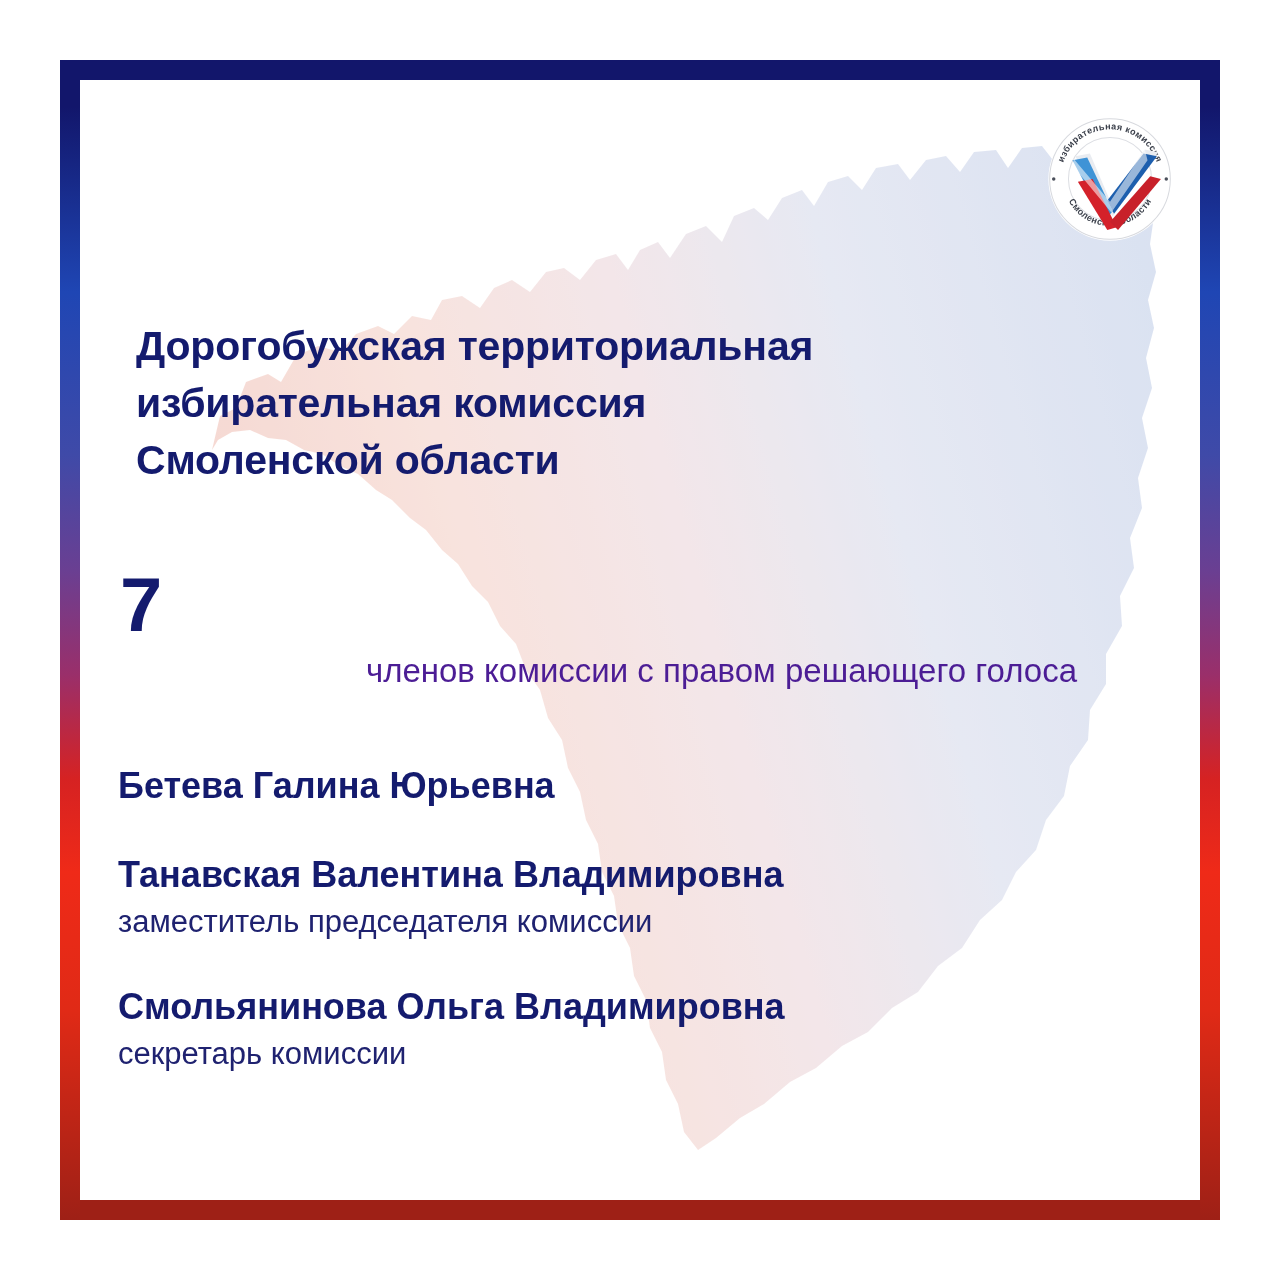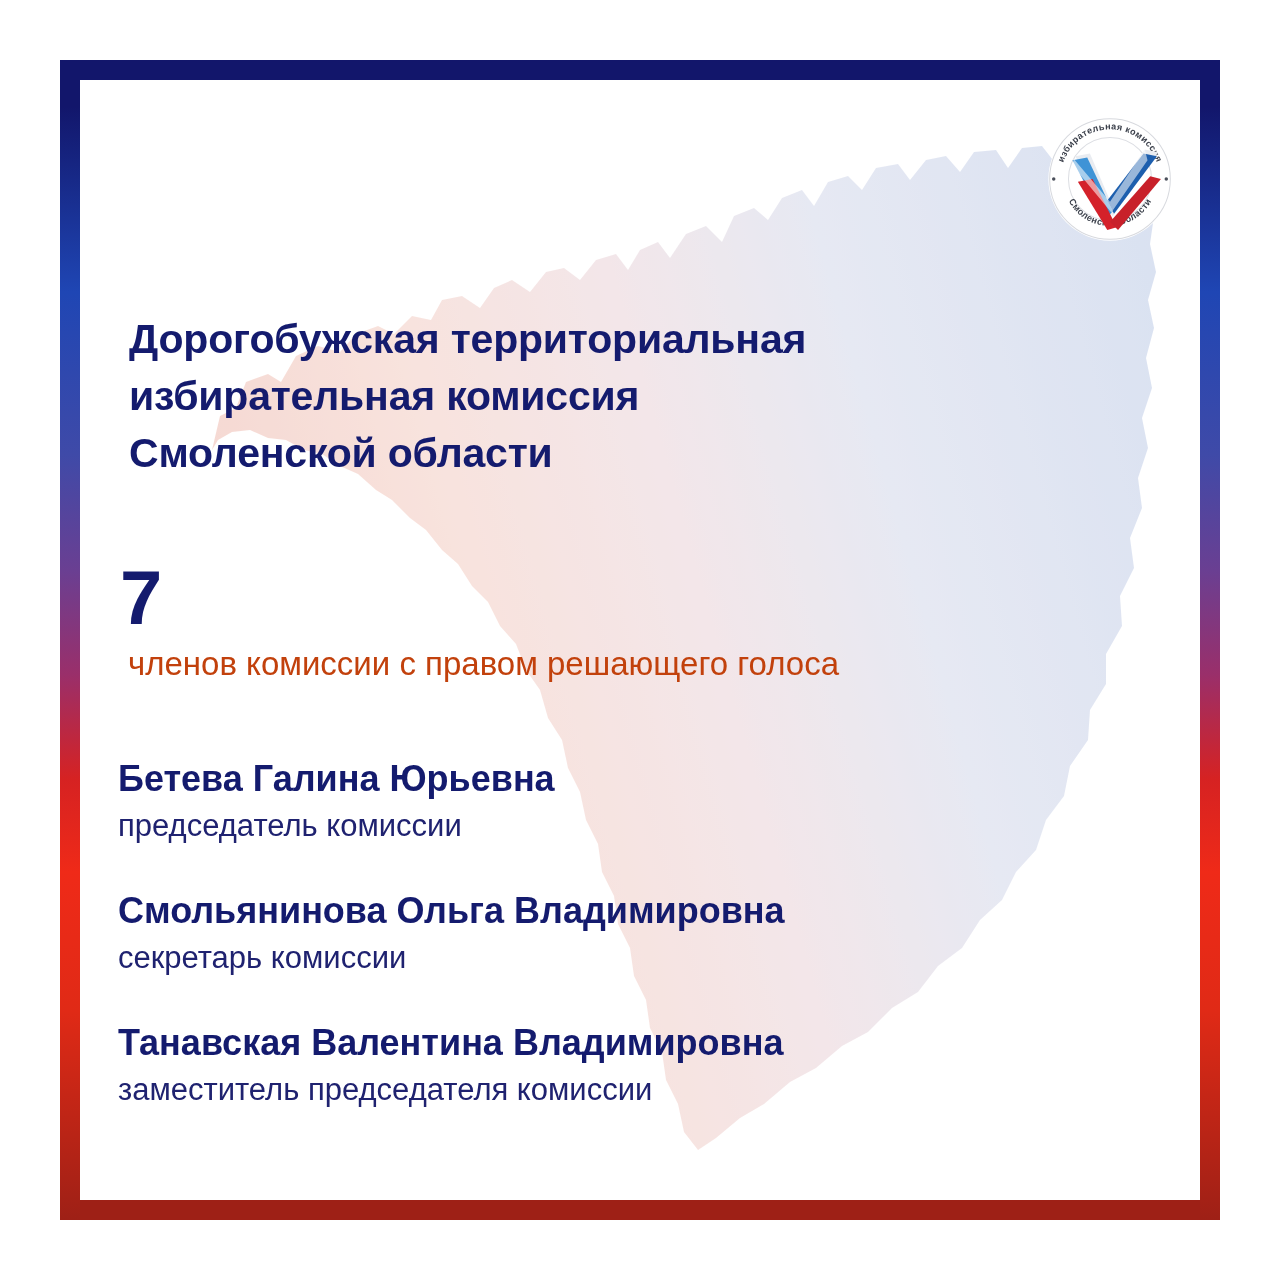--- a/index.html
+++ b/index.html
@@ -82,37 +82,38 @@
     left: 118px;
     top: 300px;
     width: 960px;
   }
   .title {
     color: #141b6e;
     font-size: 41px;
     font-weight: bold;
     line-height: 1.39;
     letter-spacing: -0.2px;
-    margin: 11px;
+    margin: 18px;
     white-space: pre-line;
   }
   .count-block { margin-top: 82px; }
   .count-number {
     color: #141b6e;
     font-size: 76px;
     font-weight: bold;
     line-height: 0.9;
     margin: 0 0 12px 2px;
   }
   .count-caption {
-    color: #c2410c;
+    color: #4c1d95;
     font-size: 33px;
     font-weight: normal;
     line-height: 1.2;
-    margin: 10px;
+    margin: 1px;
+    text-align: right;
   }
   .members { margin-top: 72px; }
   .member { margin-bottom: 44px; }
   .member:last-child { margin-bottom: 0; }
   .member-name {
     color: #141b6e;
     font-size: 36px;
     font-weight: bold;
     line-height: 1.25;
     margin: 0 0 6px 0;
@@ -214,29 +215,28 @@
 
     <div class="count-block">
       <div class="count-number">7</div>
       <div class="count-caption">членов комиссии с правом решающего голоса</div>
     </div>
 
     <div class="members">
 
       <div class="member">
         <div class="member-name">Бетева Галина Юрьевна</div>
-        <div class="member-role">председатель комиссии</div>
+      </div>
+
+      <div class="member">
+        <div class="member-name">Танавская Валентина Владимировна</div>
+        <div class="member-role">заместитель председателя комиссии</div>
       </div>
 
       <div class="member">
         <div class="member-name">Смольянинова Ольга Владимировна</div>
         <div class="member-role">секретарь комиссии</div>
       </div>
 
-      <div class="member">
-        <div class="member-name">Танавская Валентина Владимировна</div>
-        <div class="member-role">заместитель председателя комиссии</div>
-      </div>
-
     </div>
   </div>
 
 </div>
 
 </body></html>

